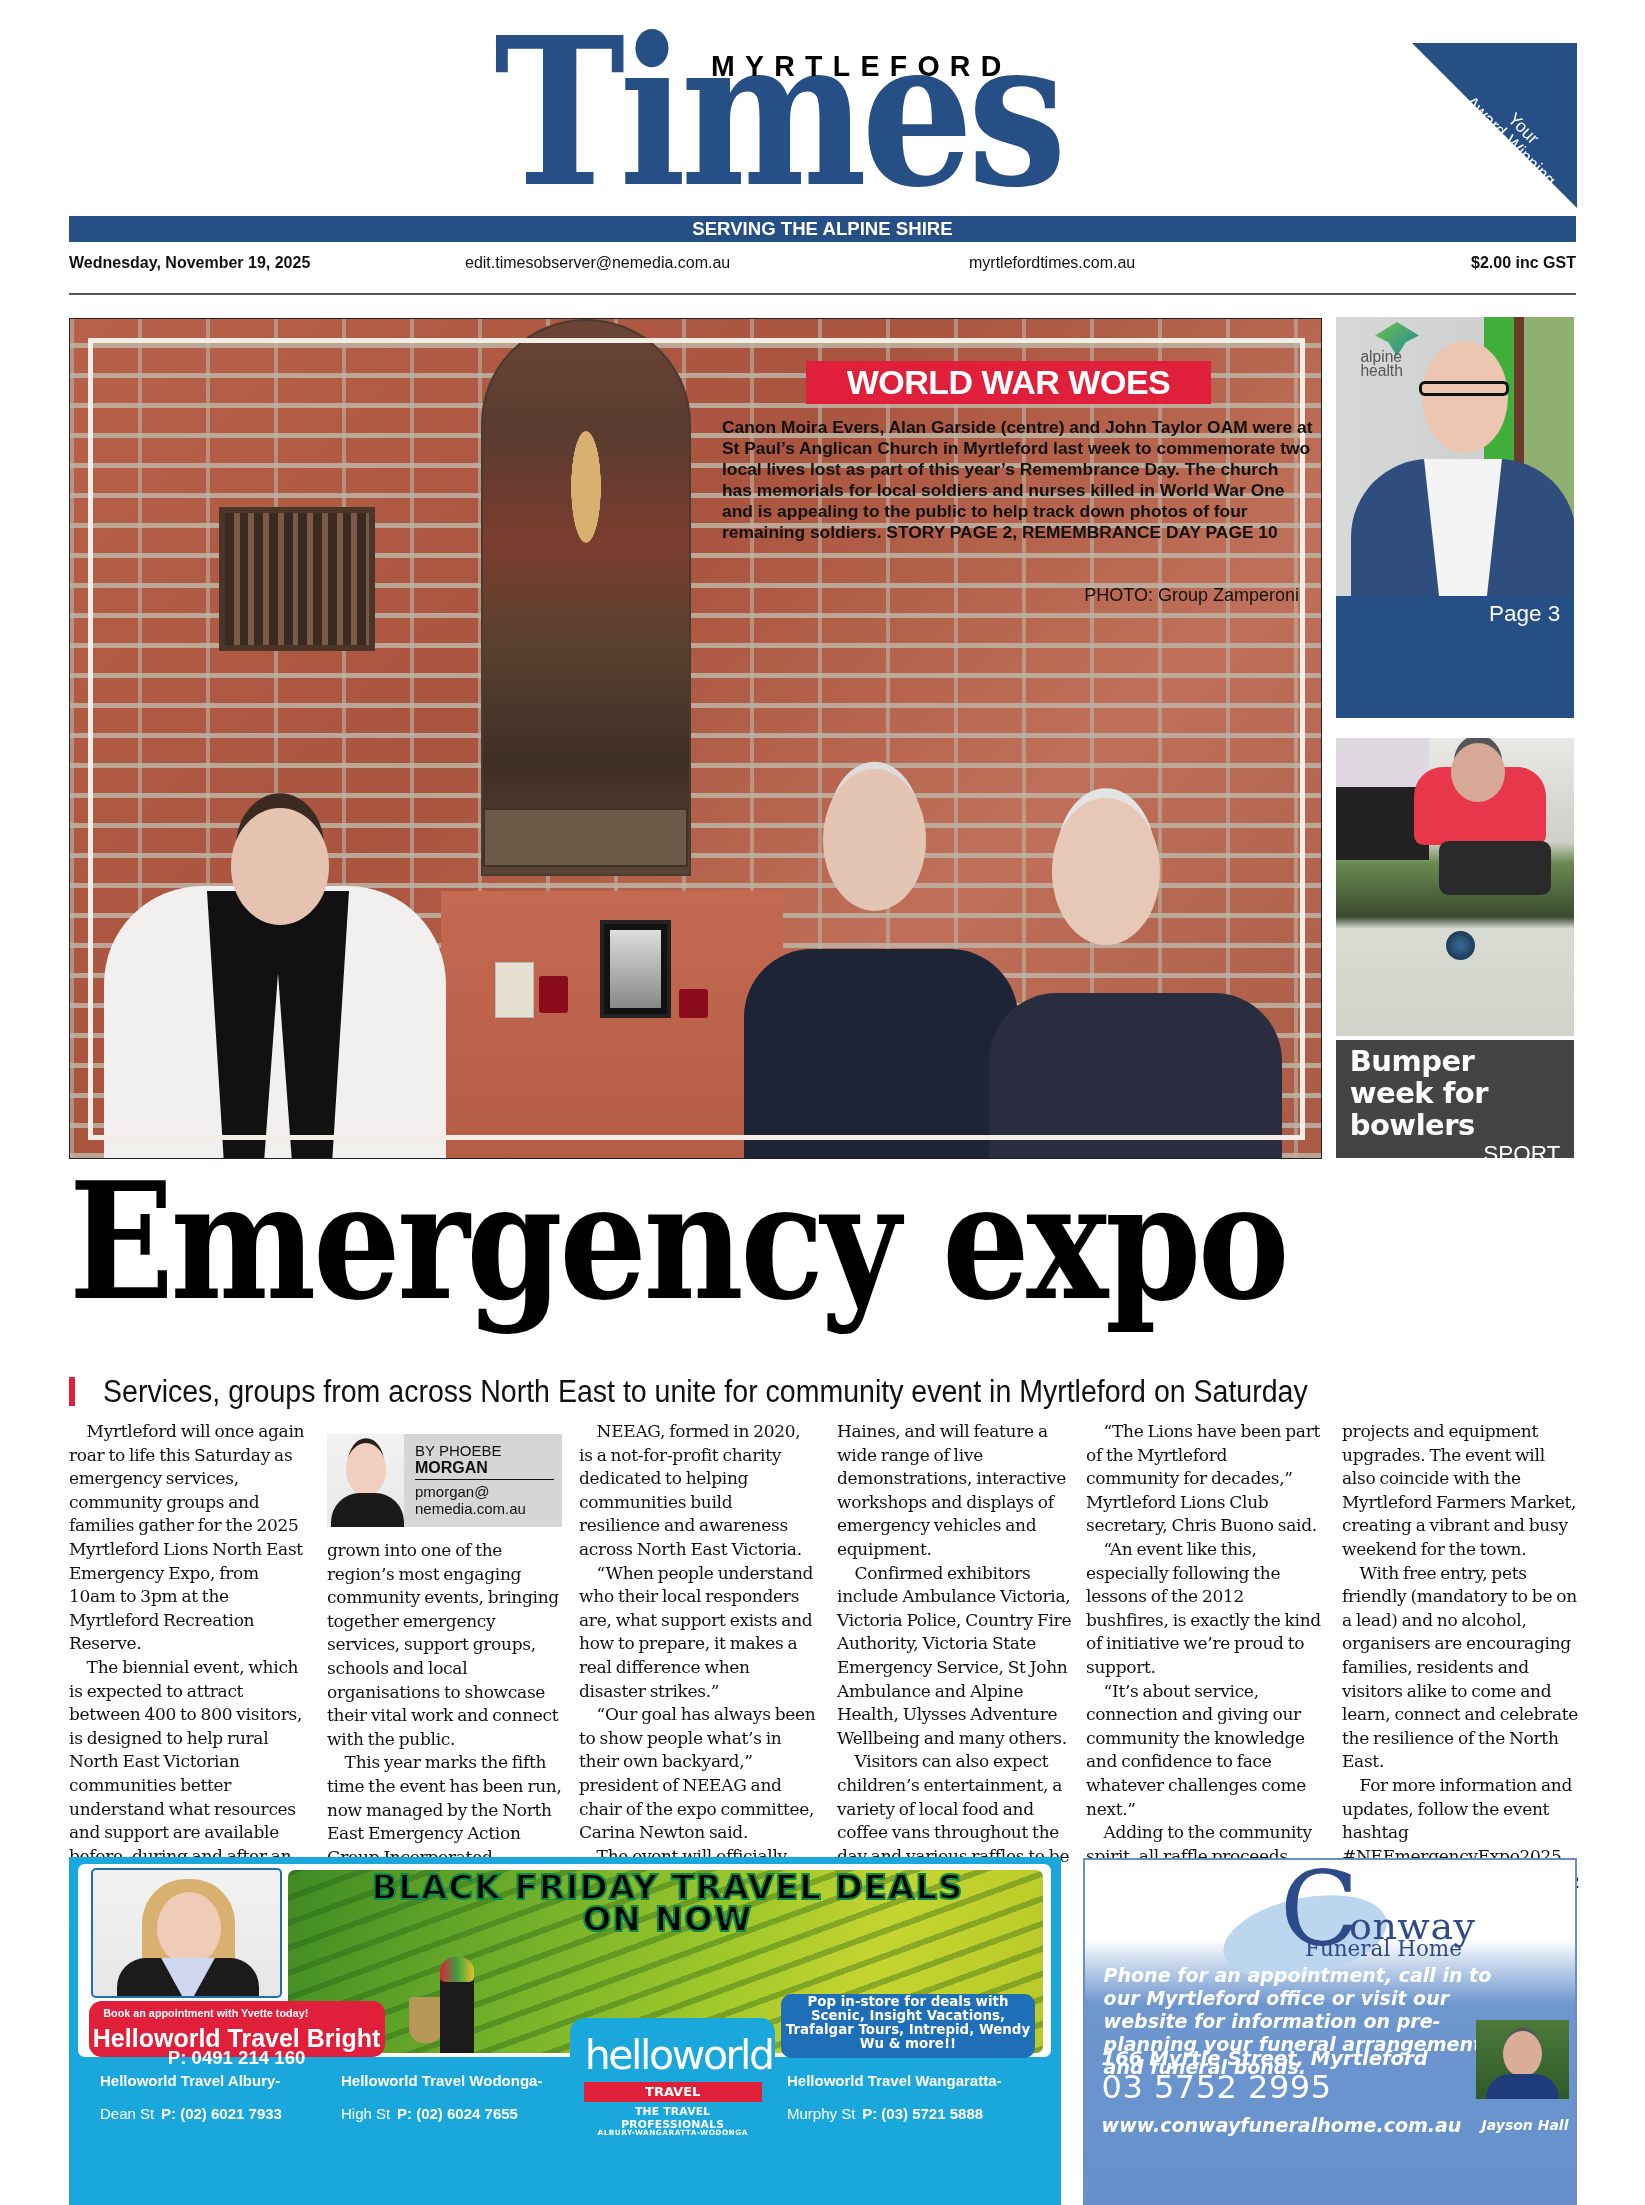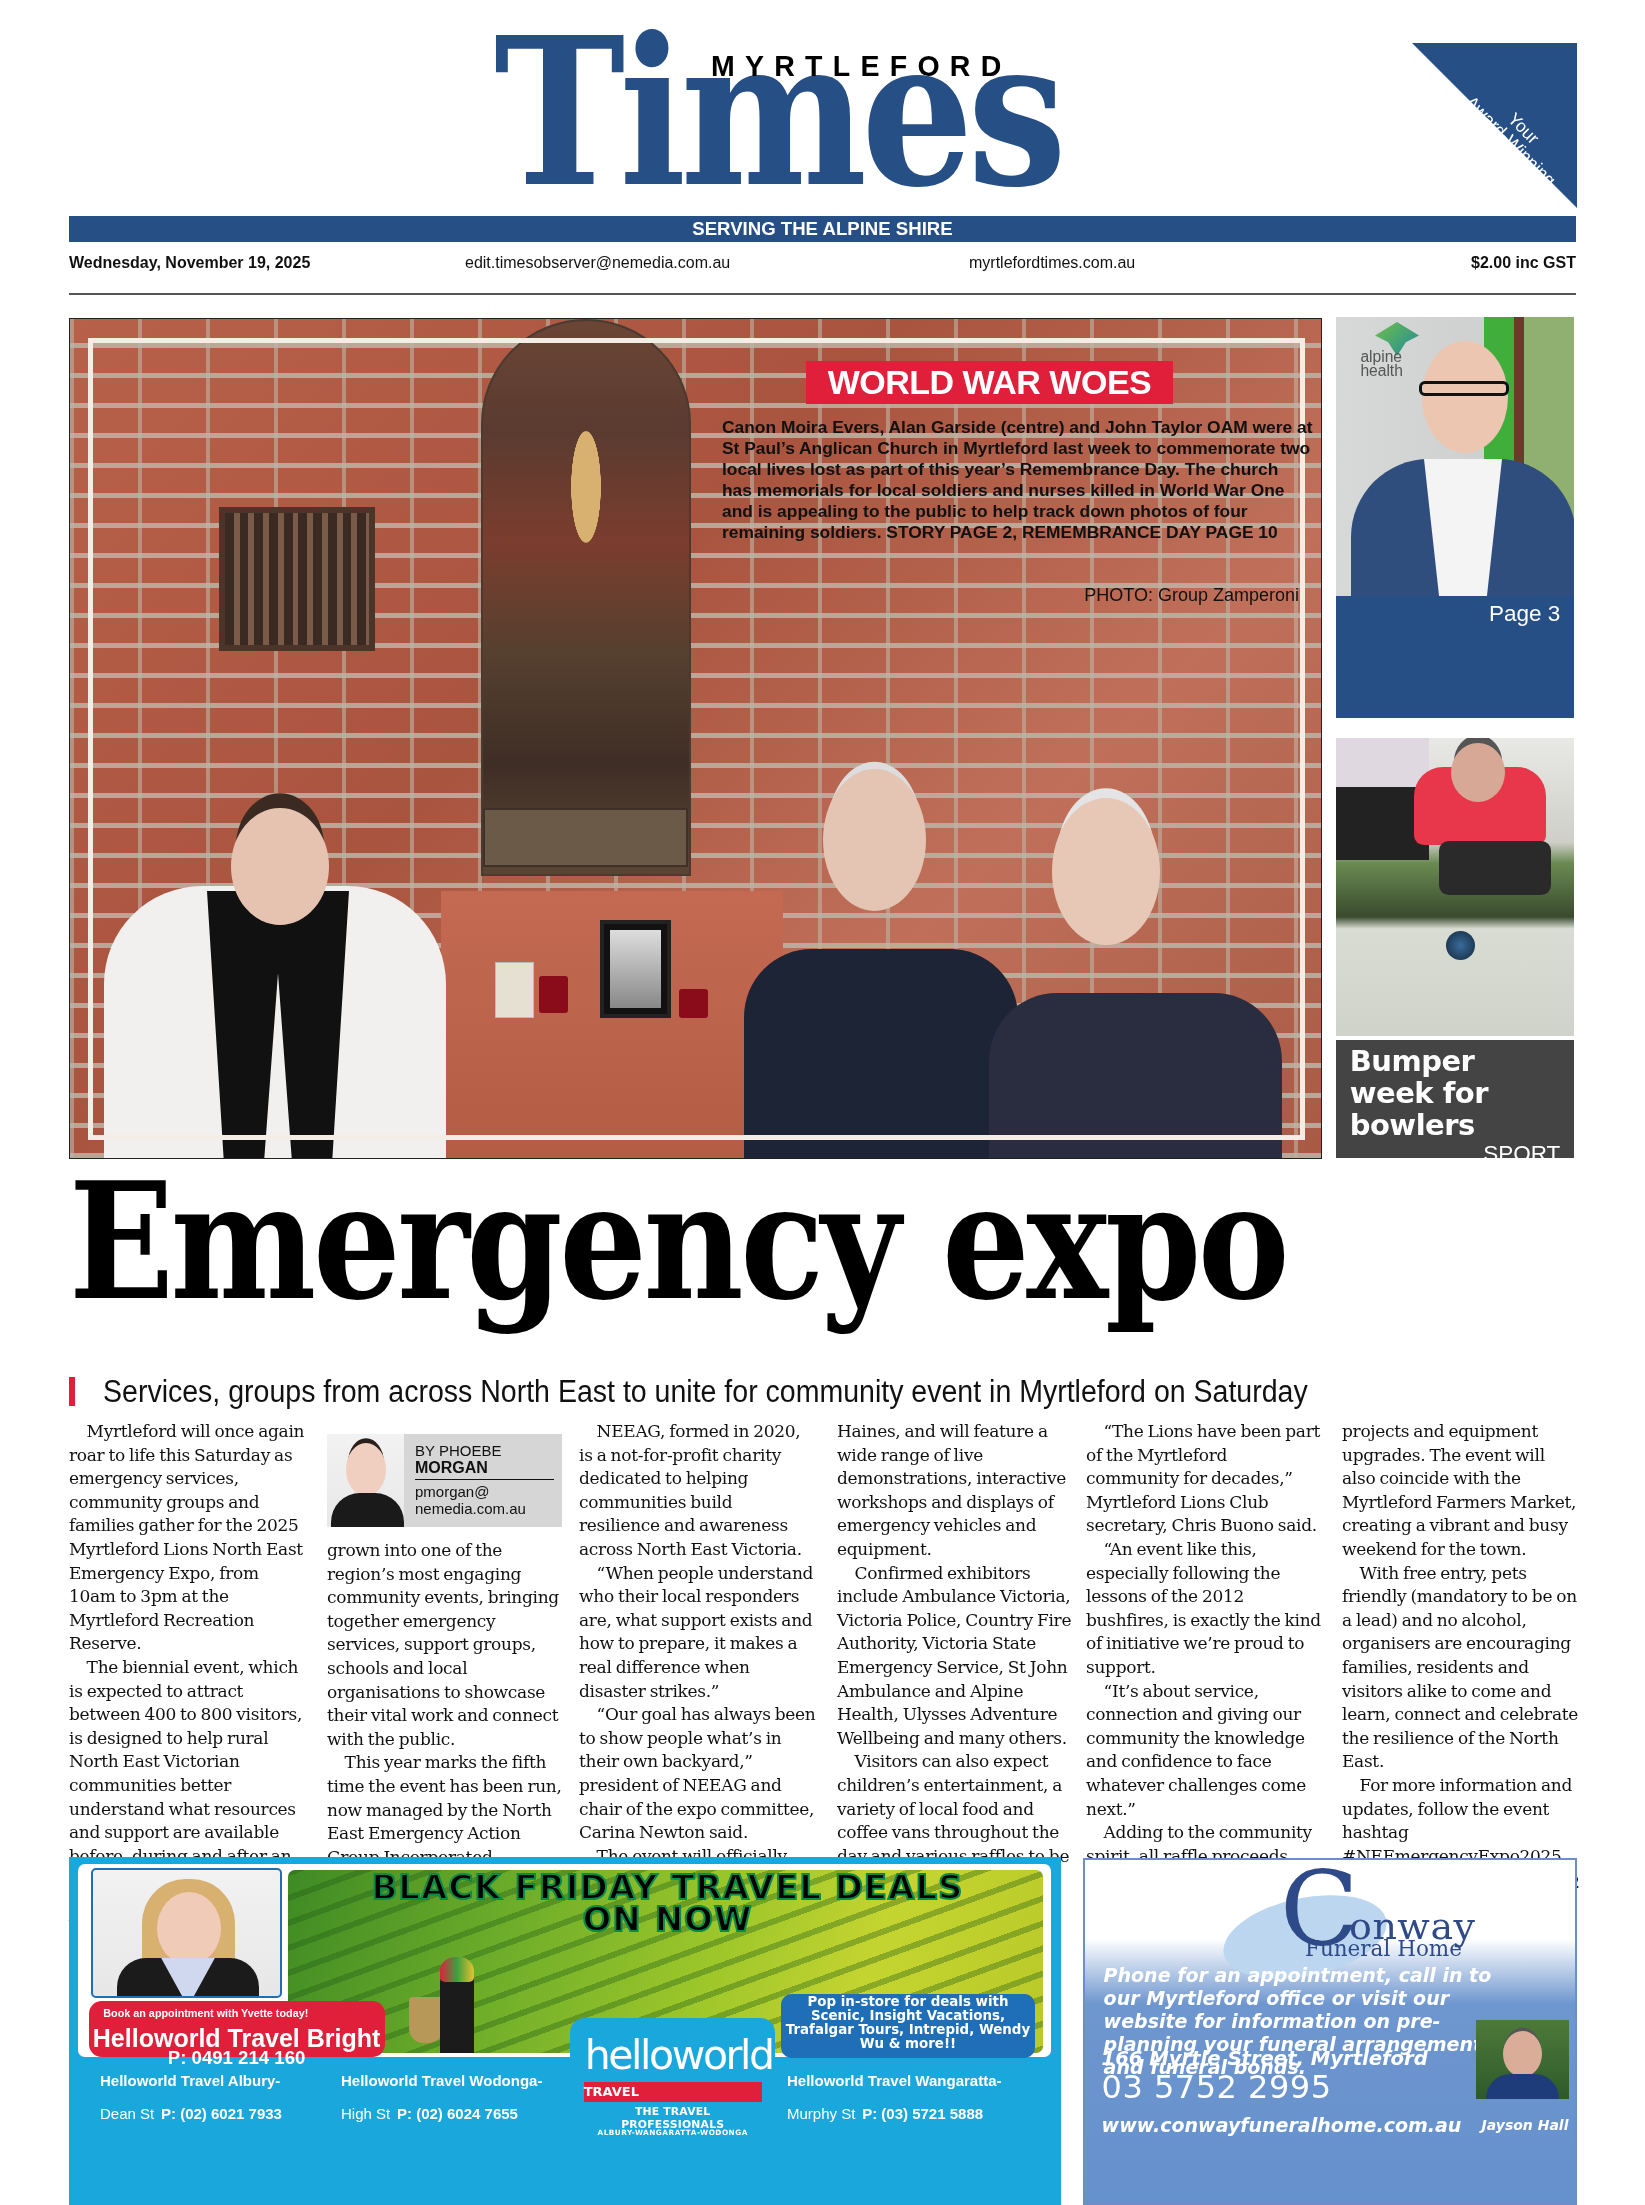--- a/index.html
+++ b/index.html
@@ -125,21 +125,21 @@
     position: absolute; left: 919px; top: 674px; width: 293px; height: 171px;
     background: #2a2d40; border-radius: 68px 68px 0 0;
   }
   .person-man2-head {
     position: absolute; left: 982px; top: 479px; width: 108px; height: 147px;
     background: #e7c7b5; border-radius: 50%;
     box-shadow: 0 -14.7px 0 -4.9px #e4e4e4;
   }
 
   .photo-badge {
-    position: absolute; left: 736px; top: 42px; width: 367px; height: 43px;
+    position: absolute; left: 736px; top: 42px; width: 405px; height: 43px;
     background: #e0203b; color: #fff; text-align: center;
     font-family: "Liberation Sans", sans-serif; font-weight: bold; font-size: 34px;
     line-height: 43px; letter-spacing: -0.5px;
   }
   .photo-caption {
     position: absolute; left: 652px; top: 98px; width: 591px;
     font-family: "Liberation Sans", sans-serif; font-weight: bold; font-size: 17.4px;
     line-height: 21px; color: #111;
   }
   .photo-credit {
@@ -287,21 +287,21 @@
   .ad-popin {
     position: absolute; left: 712px; top: 137px; width: 254px; height: 64px;
     background: #1f6fb8; border-radius: 10.8px; color: #fff; text-align: center;
     font-family: "DejaVu Sans", sans-serif; font-weight: bold; font-size: 13.4px; line-height: 14px; padding-top: 1px;
   }
   .ad-hw-logo {
     position: absolute; left: 501px; top: 161px; width: 205px; height: 132px;
     background: #1aa8dc; border-radius: 14.7px 14.7px 0 0;
   }
   .hw-word { position: absolute; left: 14.7px; top: 14.7px; width: 176px; text-align: center; font-family: "DejaVu Sans", sans-serif; font-size: 41px; color: #fff; letter-spacing: -2.4px; line-height: 44px; }
-  .hw-travel { position: absolute; left: 13.7px; top: 64px; width: 178px; height: 19.6px; background: #e0203b; color: #fff; text-align: left; padding-right: 0; font-family: "DejaVu Sans", sans-serif; font-weight: bold; font-size: 13px; line-height: 19.6px; }
+  .hw-travel { position: absolute; left: 13.7px; top: 64px; width: 178px; height: 19.6px; background: #e0203b; color: #fff; text-align: center; padding-right: 0; font-family: "DejaVu Sans", sans-serif; font-weight: bold; font-size: 13px; line-height: 19.6px; }
   .hw-tag { position: absolute; left: 13.7px; top: 87px; width: 178px; text-align: center; color: #fff; font-family: "DejaVu Sans", sans-serif; font-weight: bold; font-size: 10.8px; letter-spacing: 0.2px; }
   .hw-cities { position: absolute; left: 13.7px; top: 110px; width: 178px; text-align: center; color: #fff; font-family: "DejaVu Sans", sans-serif; font-weight: bold; font-size: 7.3px; letter-spacing: 0.5px; }
 
   .ad-branch { position: absolute; top: 215px; font-family: "Liberation Sans", sans-serif; color: #fff; }
   .ad-branch .bn { font-size: 15px; font-weight: bold; white-space: nowrap; }
   .ad-branch .bs { font-size: 15px; margin-top: 15.6px; white-space: nowrap; }
   .ad-branch .bs .ph { font-weight: bold; margin-left: 6.8px; }
   .br1 { left: 31px; }
   .br2 { left: 272px; }
   .br3 { left: 718px; }

